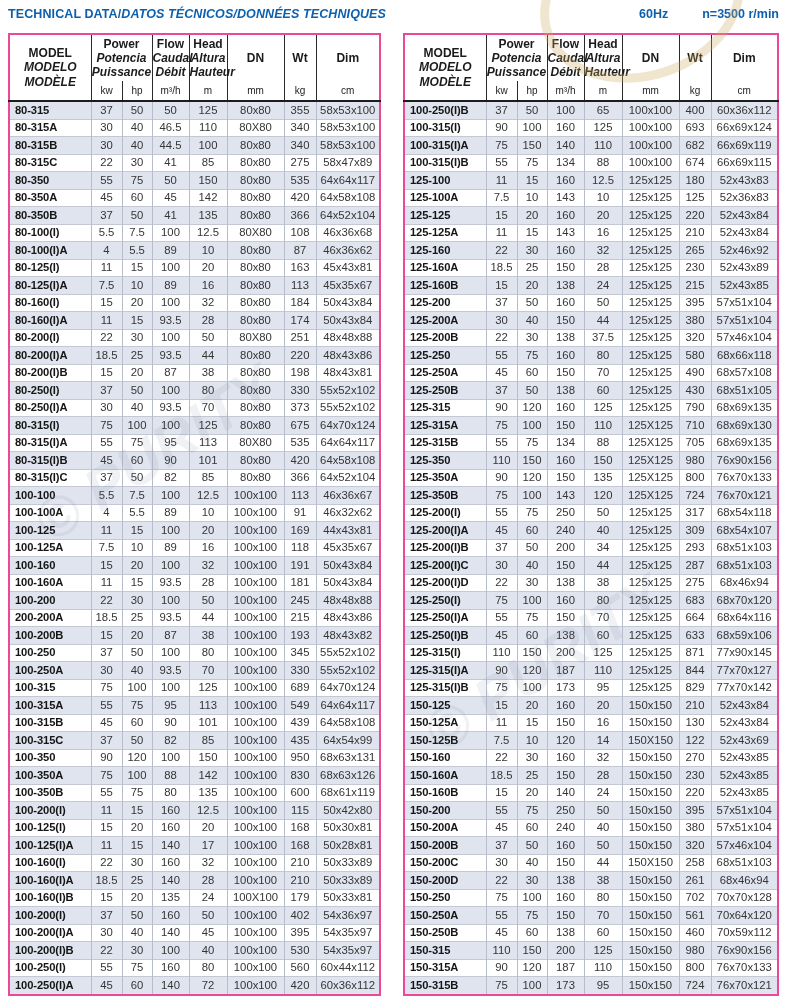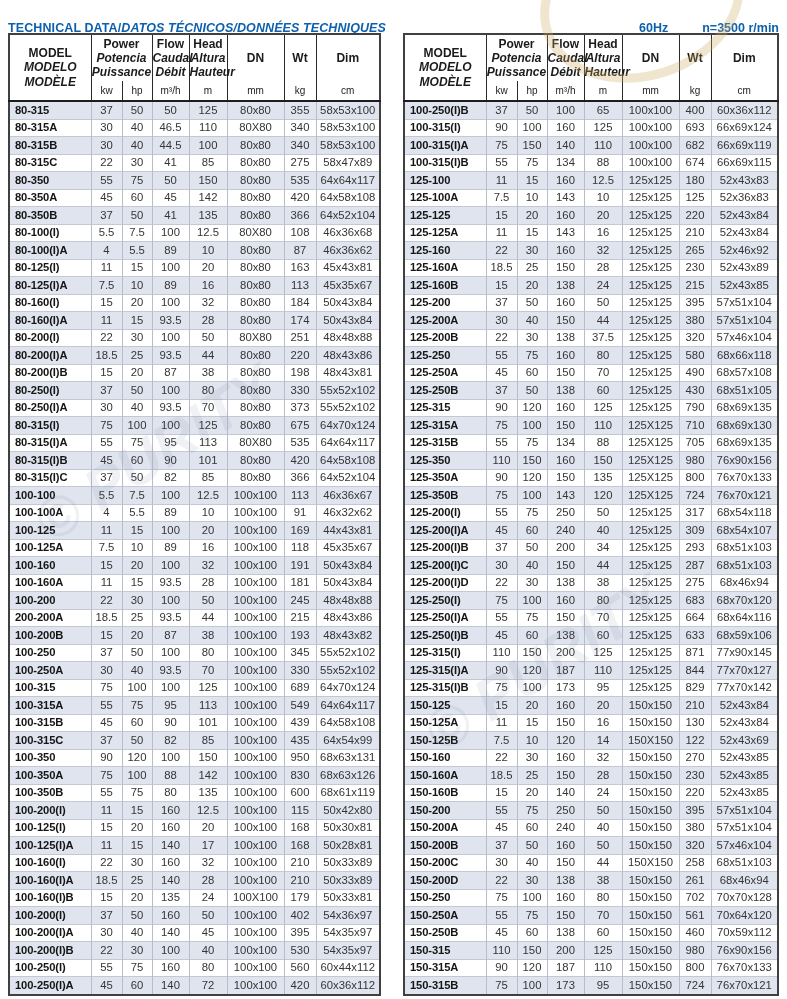--- a/index.html
+++ b/index.html
@@ -2,36 +2,36 @@
 <html style="--accent: #0d60ae; --rowshade: #dfe4ef;"><head>
 <meta charset="utf-8">
 <style>
   html,body{margin:0;padding:0;background:#ffffff;}
   body{
     width:787px;height:999px;position:relative;overflow:hidden;
     font-family:"Liberation Sans","DejaVu Sans",sans-serif;
     -webkit-font-smoothing:antialiased;
   }
   
-  .page-header{position:absolute;left:8px;right:8px;top:19px;height:24px;}
+  .page-header{position:absolute;left:8px;right:8px;top:5px;height:24px;}
   .page-title{
     position:absolute;left:0;top:2px;font-size:12.5px;font-weight:700;
     color:var(--accent,#0d60ae);letter-spacing:.1px;white-space:nowrap;
   }
   .page-title .intl{font-style:italic;}
   .freq-block{position:absolute;right:0;top:2px;font-size:12.5px;font-weight:700;
     color:var(--accent,#0d60ae);white-space:nowrap;}
   .freq-block .freq{margin-right:34px;text-align:right;}
   
   .tbl-wrap{position:absolute;top:33px;}
   .tbl-wrap.left{left:8px;width:373px;}
   .tbl-wrap.right{left:403px;width:376px;}
   table.datatable{
     border-collapse:collapse;table-layout:fixed;width:100%;
-    border:2px solid #404040;background:#fff;
+    border:2px solid #ec4899;background:#fff;
   }
   col.c-model{width:82px;} col.c-kw{width:31px;} col.c-hp{width:30px;}
   col.c-flow{width:37px;} col.c-head{width:38px;} col.c-dn{width:57px;}
   col.c-wt{width:32px;}   col.c-dim{width:auto;}
   thead th{
     border-left:1px solid #2a2a2a;border-right:1px solid #2a2a2a;
     padding:0;vertical-align:middle;text-align:center;background:#fff;
     font-size:12px;color:#1b1b1b;line-height:1.18;
   }
   thead tr.labels th{height:46px;}

